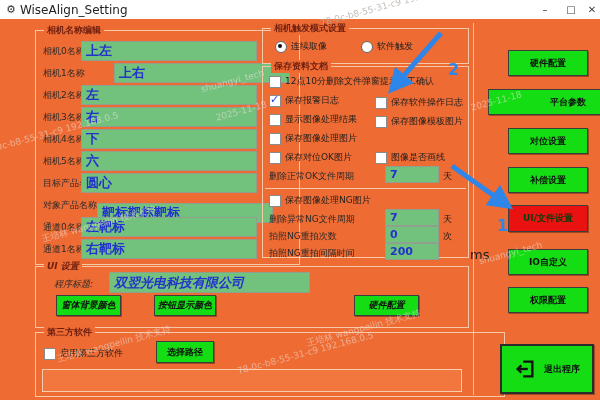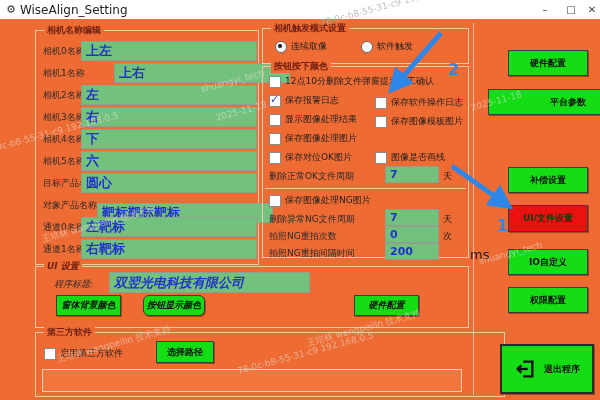--- a/index.html
+++ b/index.html
@@ -65,21 +65,21 @@
   <div class="titlebar">
     <span class="appicon">⚙</span>
     <span class="title">WiseAlign_Setting</span>
   </div>
   <div class="wctrl" style="left:532px;">–</div>
   <div class="wctrl" style="left:558px;">□</div>
   <div class="wctrl" style="left:584px;width:16px;">✕</div>
 
   <div class="winbody">
 
-    <div class="group" style="left:35px;top:11px;width:222px;height:233px;">
+    <div class="group" style="left:35px;top:11px;width:222px;height:233px;padding-left:41px;">
       <span class="gtitle">相机名称编辑</span>
 
       <span class="lbl" style="left:7px;top:14px;">相机0名称</span>
       <div class="gfield" style="left:45px;top:10px;width:170px;height:18px;">上左</div>
 
       <span class="lbl" style="left:7px;top:36px;">相机1名称</span>
       <div class="gfield" style="left:45px;top:32px;width:170px;height:18px;margin-left:33px;">上右</div>
 
       <span class="lbl" style="left:7px;top:58px;">相机2名称</span>
       <div class="gfield" style="left:45px;top:54px;width:170px;height:18px;">左</div>
@@ -112,21 +112,21 @@
         <span class="rb on"></span>
         <span class="clabel">连续取像</span>
       </div>
       <div class="checkrow" style="left:98px;top:11px;">
         <span class="rb"></span>
         <span class="clabel">软件触发</span>
       </div>
     </div>
 
     <div class="group" style="left:262px;top:47px;width:205px;height:190px;">
-      <span class="gtitle">按钮按下颜色</span>
+      <span class="gtitle">保存资料文档</span>
 
       <div class="checkrow" style="left:6px;top:8px;">
         <span class="cb"></span>
         <span class="clabel">12点10分删除文件弹窗提示人工确认</span>
       </div>
       <div class="checkrow" style="left:6px;top:27px;">
         <span class="cb on"></span>
         <span class="clabel">保存报警日志</span>
       </div>
       <div class="checkrow" style="left:112px;top:29px;text-align:right;">
@@ -177,38 +177,39 @@
       <div class="gfield small" style="left:122px;top:176px;width:48px;height:15px;">200</div>
       <span class="unit" style="left:191px;top:180px;font-size:13px;margin-left:16px;">ms</span>
     </div>
 
     <div class="group" style="left:35px;top:247px;width:432px;height:60px;font-style:italic;">
       <span class="gtitle">UI 设置</span>
       <span class="lbl" style="left:18px;top:11px;">程序标题:</span>
       <div class="gfield" style="left:73px;top:5px;width:195px;height:19px;">双翌光电科技有限公司</div>
 
       <div class="btn" style="left:20px;top:28px;width:63px;height:19px;">窗体背景颜色</div>
-      <div class="btn" style="left:107px;top:28px;width:60px;height:19px;border-radius:6px;">按钮显示颜色</div>
+      <div class="btn" style="left:118px;top:28px;width:60px;height:19px;">按钮显示颜色</div>
       <div class="btn" style="left:318px;top:28px;width:63px;height:19px;">硬件配置</div>
     </div>
 
     <div class="group" style="left:35px;top:313px;width:432px;height:63px;padding-left:36px;">
       <span class="gtitle">第三方软件</span>
       <div class="checkrow" style="left:8px;top:14px;">
         <span class="cb"></span>
         <span class="clabel">启用第三方软件</span>
       </div>
       <div class="btn" style="left:120px;top:8px;width:56px;height:20px;">选择路径</div>
       <div class="pathbox" style="left:6px;top:36px;width:418px;height:21px;"></div>
     </div>
 
     <div class="vdivider" style="left:473px;top:4px;height:372px;"></div>
 
     <div class="btn" style="left:508px;top:31px;width:78px;height:24px;">硬件配置</div>
     <div class="btn" style="left:488px;top:70px;width:78px;height:24px;padding-left:40px;">平台参数</div>
+    <div class="btn" style="left:508px;top:109px;width:78px;height:24px;">对位设置</div>
     <div class="btn" style="left:508px;top:148px;width:78px;height:24px;">补偿设置</div>
     <div class="btn red" style="left:508px;top:186px;width:78px;height:25px;text-align:center;">UI/文件设置</div>
     <div class="btn" style="left:508px;top:230px;width:78px;height:24px;">IO自定义</div>
     <div class="btn" style="left:508px;top:268px;width:78px;height:24px;">权限配置</div>
 
     <div class="btn exit" style="left:500px;top:325px;width:90px;height:46px;">
       <span style="display:flex;">
         <svg width="22" height="22" viewBox="0 0 24 24" fill="none" stroke="#111" stroke-width="2.6">
           <path d="M10 4 H20 V20 H10"></path>
           <path d="M15 12 H4"></path>

